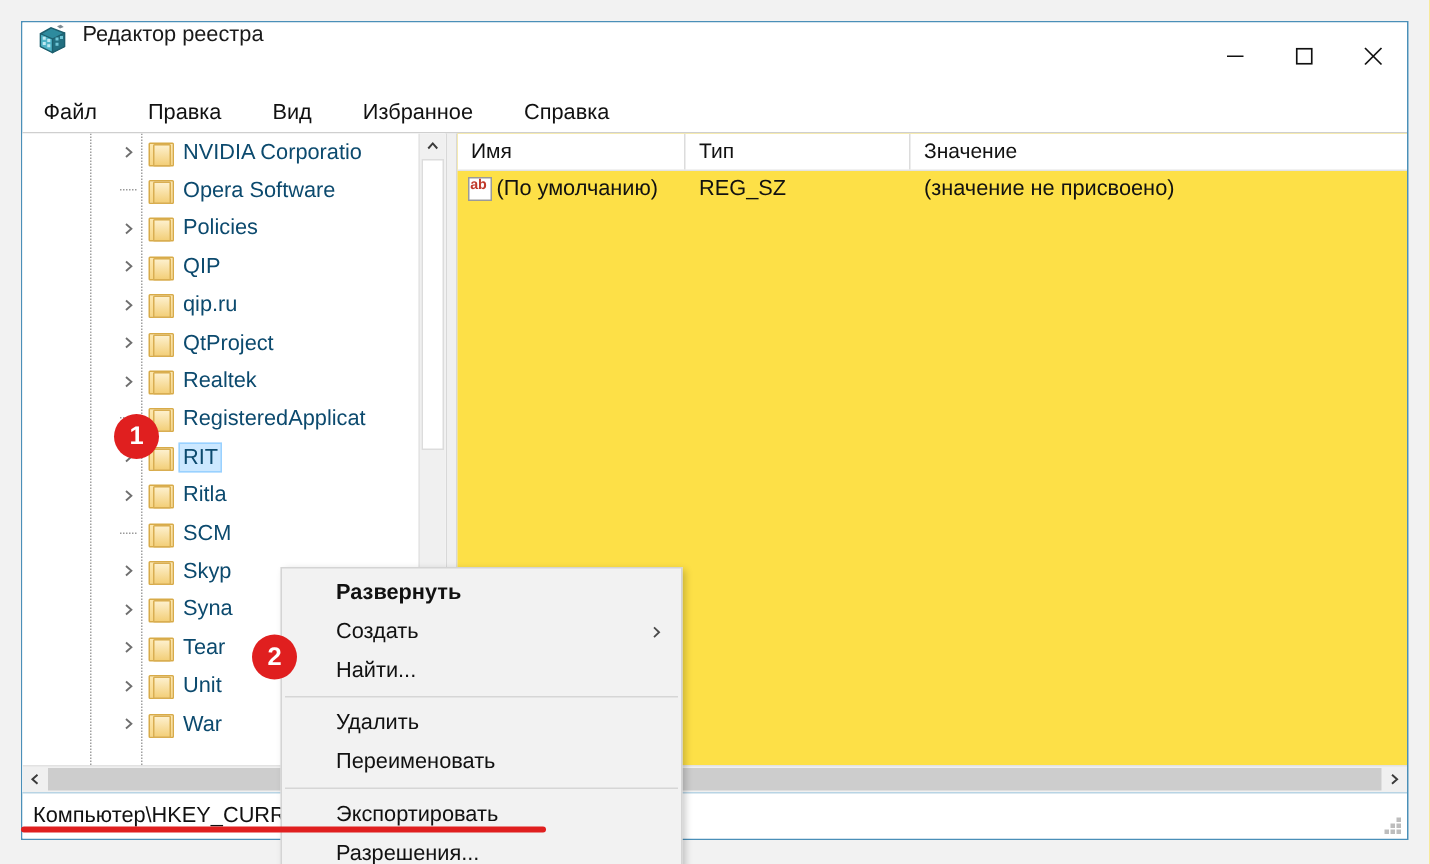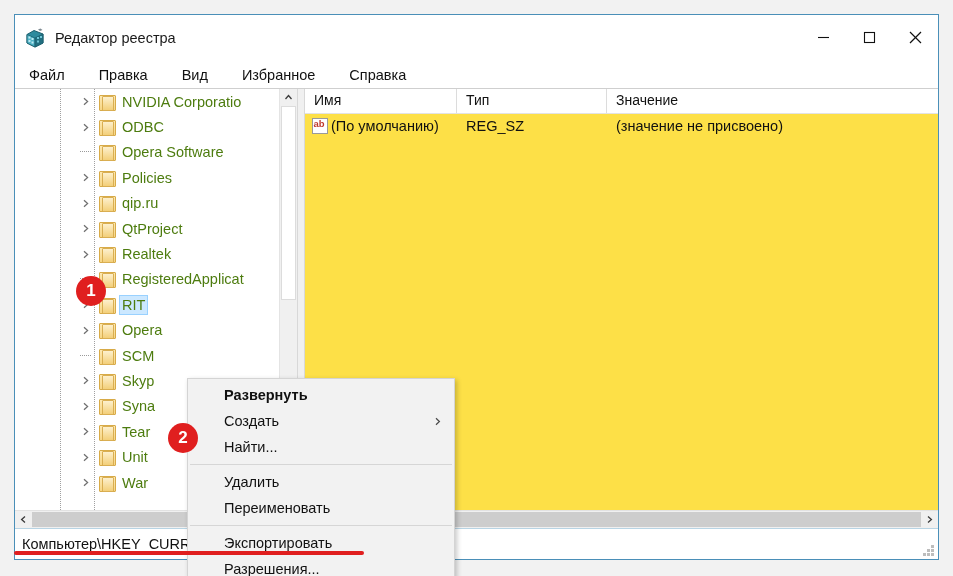--- a/index.html
+++ b/index.html
@@ -28,21 +28,20 @@
     display: flex;
     flex-direction: column;
   }
 
   
   #titlebar {
     height: 46px;
     flex: 0 0 46px;
     background: #ffffff;
     display: flex;
-    align-items: center;
     position: relative;
   }
   #app-icon {
     width: 22px;
     height: 22px;
     margin-left: 9px;
     margin-right: 9px;
     flex: 0 0 22px;
     position: relative;
   }
@@ -182,21 +181,21 @@
   .folder .f-front {
     position: absolute;
     left: 5px; top: 2px;
     width: 10px; height: 13px;
     background: linear-gradient(180deg,#fdf0cd 0%, #f3cf79 100%);
     border: 1px solid #d9ae52;
     border-radius: 1px;
   }
   .tree-label-box {
     font-size: 14.5px;
-    color: #4d7c0f;
+    color: #0c4a6e;
     line-height: 18px;
     display: inline-block;
   }
   
   .vguide {
     position: absolute;
     top: 0; bottom: 0;
     border-left: 1px dotted #a0a0a0;
   }
   #vg1 { left: 45px; }
@@ -482,32 +481,20 @@
                   <polyline points="3,1.3 6.6,4.5 3,7.7" fill="none" stroke="#6f6f6f" stroke-width="1.25"></polyline>
                 </svg>
               </span>
               <span class="folder">
                 <span class="f-back"></span>
                 <span class="f-front"></span>
               </span>
               <span class="tree-label-box">NVIDIA Corporatio</span>
             </div>
             <div class="tree-row">
-              <span class="chev">
-                <svg width="9" height="9" viewBox="0 0 9 9">
-                  <polyline points="3,1.3 6.6,4.5 3,7.7" fill="none" stroke="#6f6f6f" stroke-width="1.25"></polyline>
-                </svg>
-              </span>
-              <span class="folder">
-                <span class="f-back"></span>
-                <span class="f-front"></span>
-              </span>
-              <span class="tree-label-box">ODBC</span>
-            </div>
-            <div class="tree-row">
               <span class="guide">
                 <span class="guide-line"></span>
               </span>
               <span class="folder">
                 <span class="f-back"></span>
                 <span class="f-front"></span>
               </span>
               <span class="tree-label-box">Opera Software</span>
             </div>
             <div class="tree-row">
@@ -525,20 +512,32 @@
             <div class="tree-row">
               <span class="chev">
                 <svg width="9" height="9" viewBox="0 0 9 9">
                   <polyline points="3,1.3 6.6,4.5 3,7.7" fill="none" stroke="#6f6f6f" stroke-width="1.25"></polyline>
                 </svg>
               </span>
               <span class="folder">
                 <span class="f-back"></span>
                 <span class="f-front"></span>
               </span>
+              <span class="tree-label-box">QIP</span>
+            </div>
+            <div class="tree-row">
+              <span class="chev">
+                <svg width="9" height="9" viewBox="0 0 9 9">
+                  <polyline points="3,1.3 6.6,4.5 3,7.7" fill="none" stroke="#6f6f6f" stroke-width="1.25"></polyline>
+                </svg>
+              </span>
+              <span class="folder">
+                <span class="f-back"></span>
+                <span class="f-front"></span>
+              </span>
               <span class="tree-label-box">qip.ru</span>
             </div>
             <div class="tree-row">
               <span class="chev">
                 <svg width="9" height="9" viewBox="0 0 9 9">
                   <polyline points="3,1.3 6.6,4.5 3,7.7" fill="none" stroke="#6f6f6f" stroke-width="1.25"></polyline>
                 </svg>
               </span>
               <span class="folder">
                 <span class="f-back"></span>
@@ -583,21 +582,21 @@
             <div class="tree-row">
               <span class="chev">
                 <svg width="9" height="9" viewBox="0 0 9 9">
                   <polyline points="3,1.3 6.6,4.5 3,7.7" fill="none" stroke="#6f6f6f" stroke-width="1.25"></polyline>
                 </svg>
               </span>
               <span class="folder">
                 <span class="f-back"></span>
                 <span class="f-front"></span>
               </span>
-              <span class="tree-label-box">Opera</span>
+              <span class="tree-label-box">Ritla</span>
             </div>
             <div class="tree-row">
               <span class="guide">
                 <span class="guide-line"></span>
               </span>
               <span class="folder">
                 <span class="f-back"></span>
                 <span class="f-front"></span>
               </span>
               <span class="tree-label-box">SCM</span>

